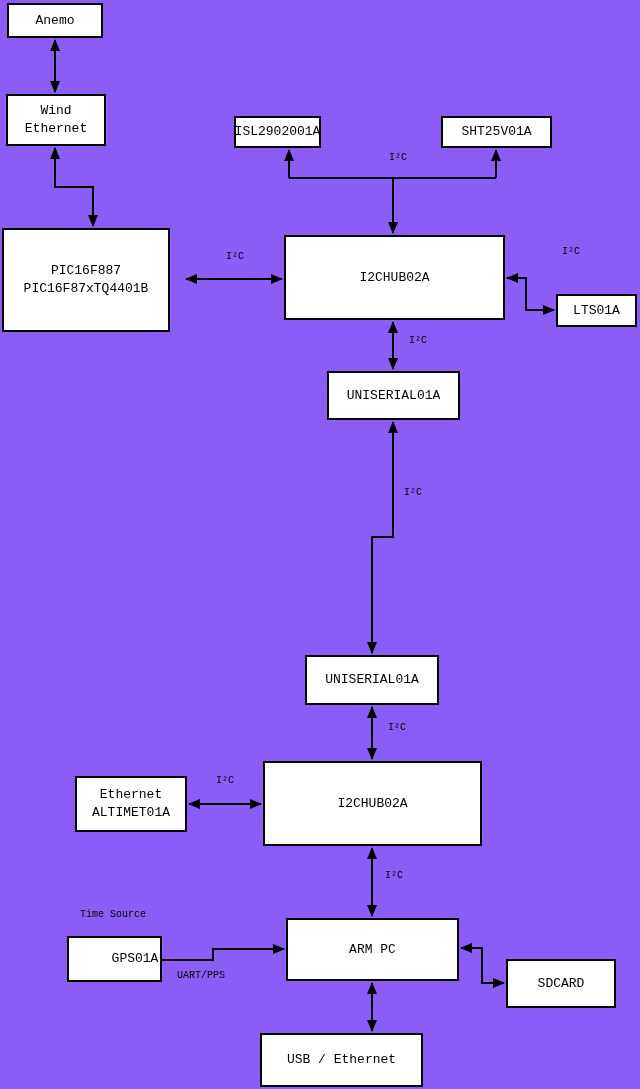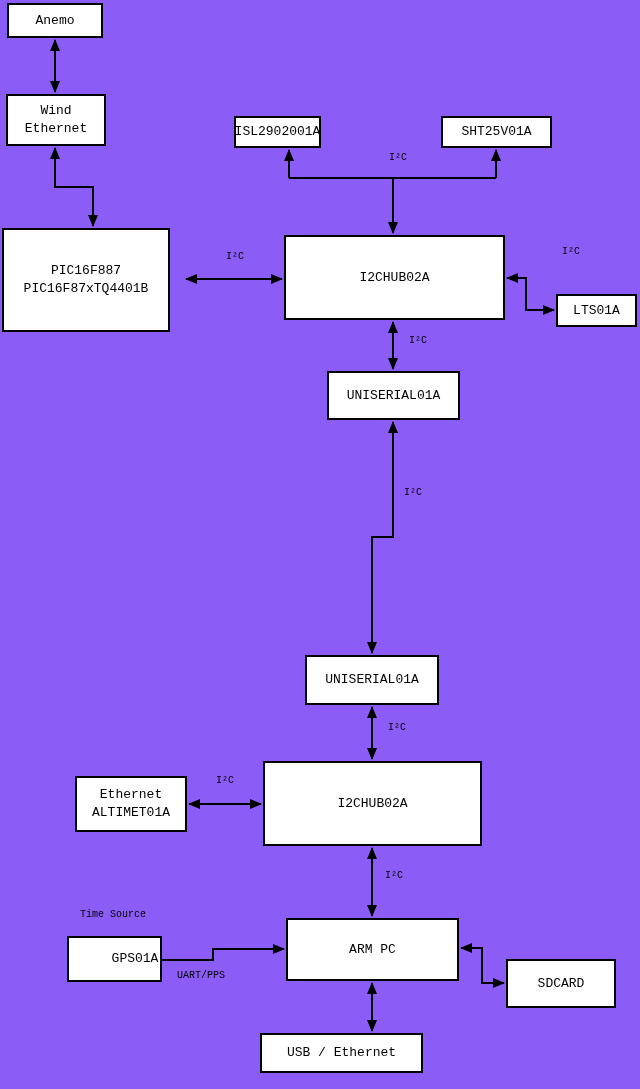--- a/index.html
+++ b/index.html
@@ -109,21 +109,21 @@
   </div>
 
   <div class="box" style="left:67px; top:936px; width:95px; height:46px;padding-left:41px;">
     <span>GPS01A</span>
   </div>
 
   <div class="box" style="left:506px; top:959px; width:110px; height:49px;text-align:right;">
     <span>SDCARD</span>
   </div>
 
-  <div class="box" style="left:260px; top:1033px; width:163px; height:40px;">
+  <div class="box" style="left:260px; top:1033px; width:163px; height:54px;">
     <span>USB / Ethernet</span>
   </div>
 
   <span class="flabel" style="left:389px; top:152px;">I²C</span>
   <span class="flabel" style="left:226px; top:251px;">I²C</span>
   <span class="flabel" style="left:562px; top:246px;">I²C</span>
   <span class="flabel" style="left:409px; top:335px;">I²C</span>
   <span class="flabel" style="left:404px; top:487px;">I²C</span>
   <span class="flabel" style="left:388px; top:722px;">I²C</span>
   <span class="flabel" style="left:216px; top:775px;">I²C</span>

